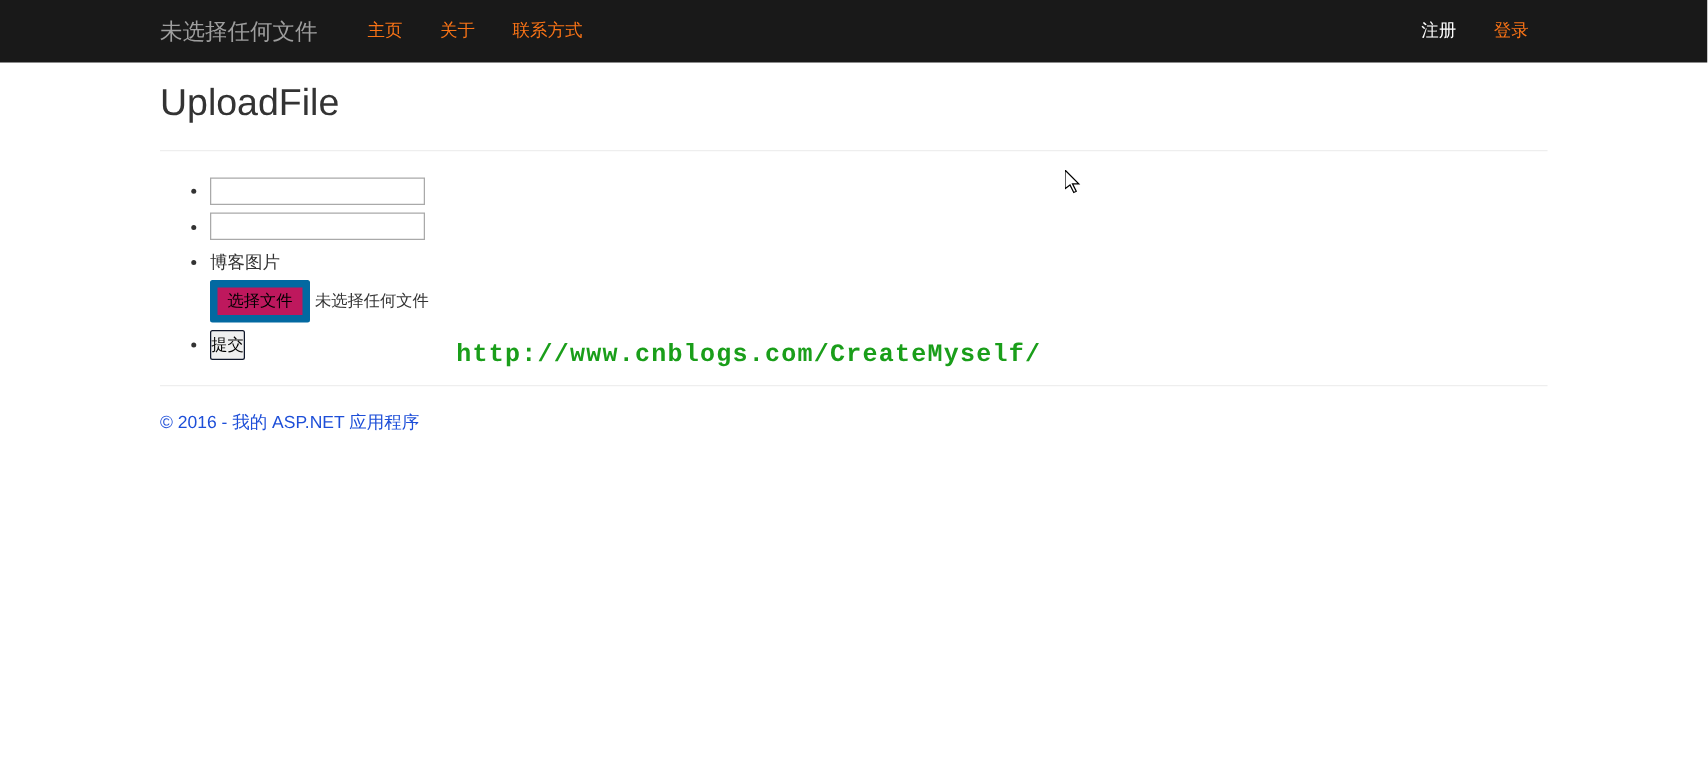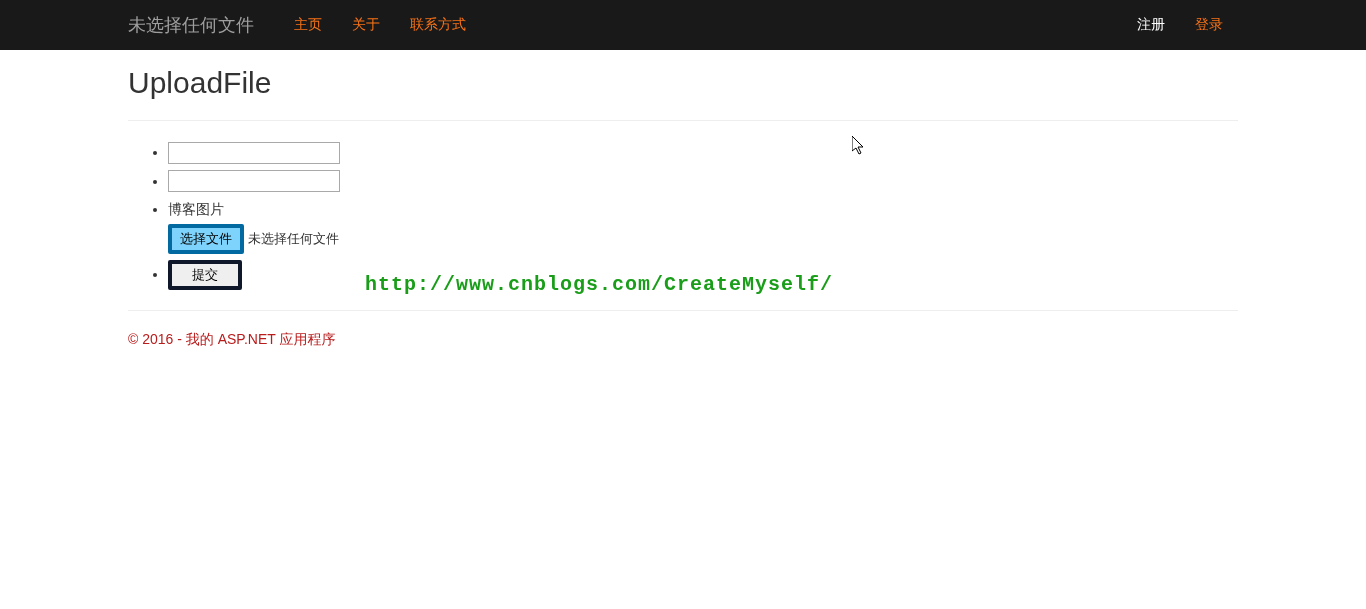--- a/index.html
+++ b/index.html
@@ -92,41 +92,41 @@
       font-size: 13px;
     }
     .file-wrap {
       display: flex;
       align-items: center;
       gap: 4px;
     }
     .file-button {
       font-size: 13px;
       padding: 2px 8px;
-      background: #7dd3fc;
-      border: 4px solid #0369a1;
+      background: #be185d;
+      border: 6px solid #0369a1;
       border-radius: 2px;
       cursor: pointer;
       font-family: inherit;
     }
     .file-status {
       font-size: 13px;
       color: #333;
     }
     .submit-button {
       font-size: 13px;
-      padding: 2px 20px;
+      padding: 2px 0;
       background: #efefef;
-      border: 4px solid #0f172a;
+      border: 1px solid #0f172a;
       border-radius: 2px;
       cursor: pointer;
       font-family: inherit;
     }
     .footer {
-      color: #b91c1c;
+      color: #1d4ed8;
       font-size: 14px;
       margin-top: 10px;
       margin-bottom: 20px;
     }
     .watermark {
       position: absolute;
       left: 365px;
       top: 273px;
       font-family: "Courier New", monospace;
       font-size: 20px;

